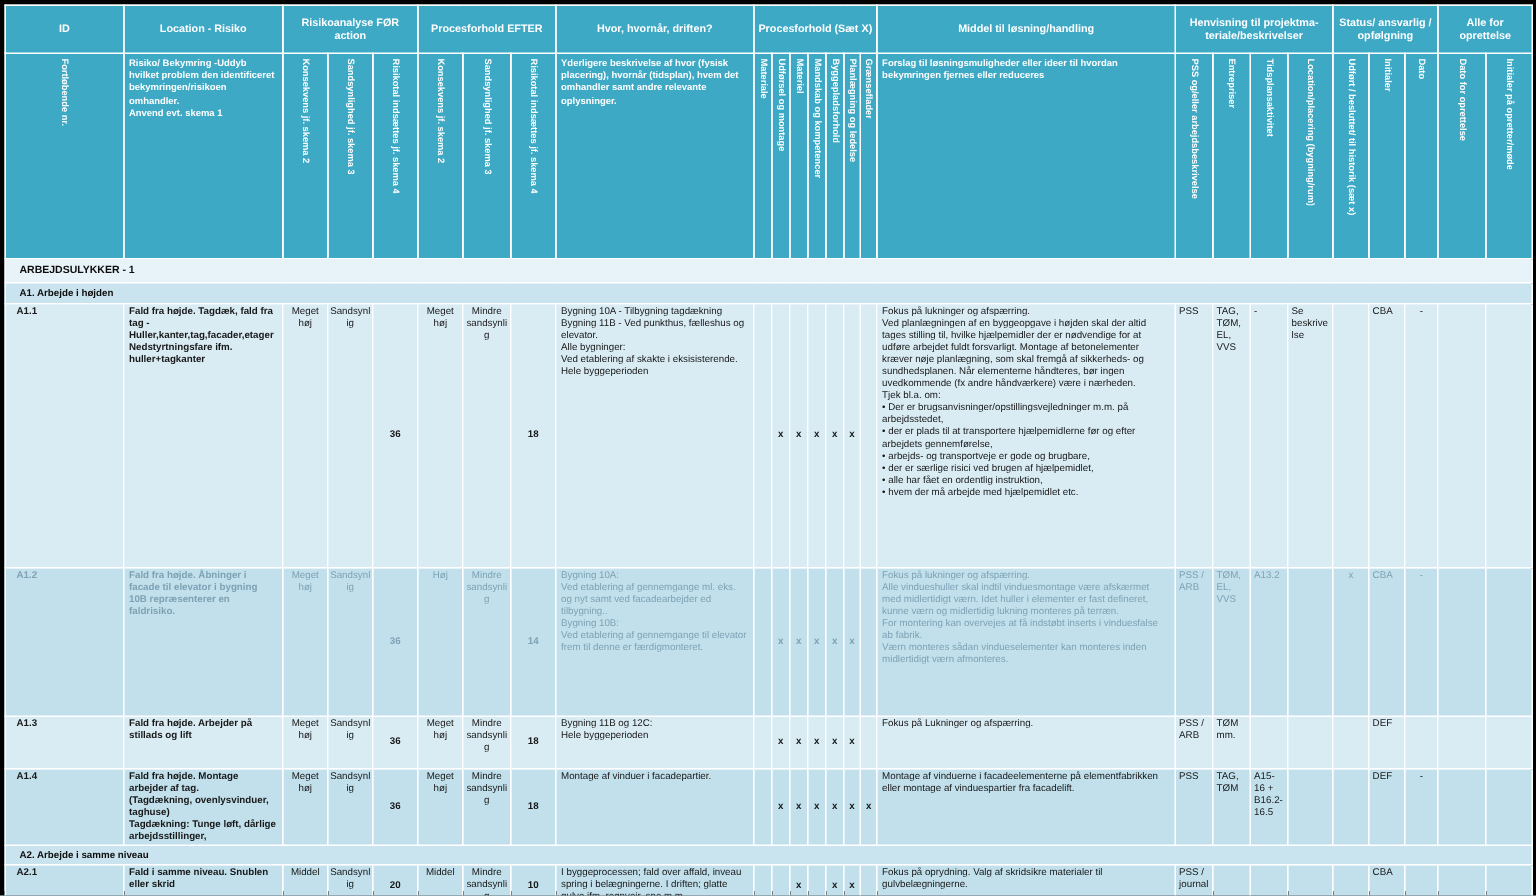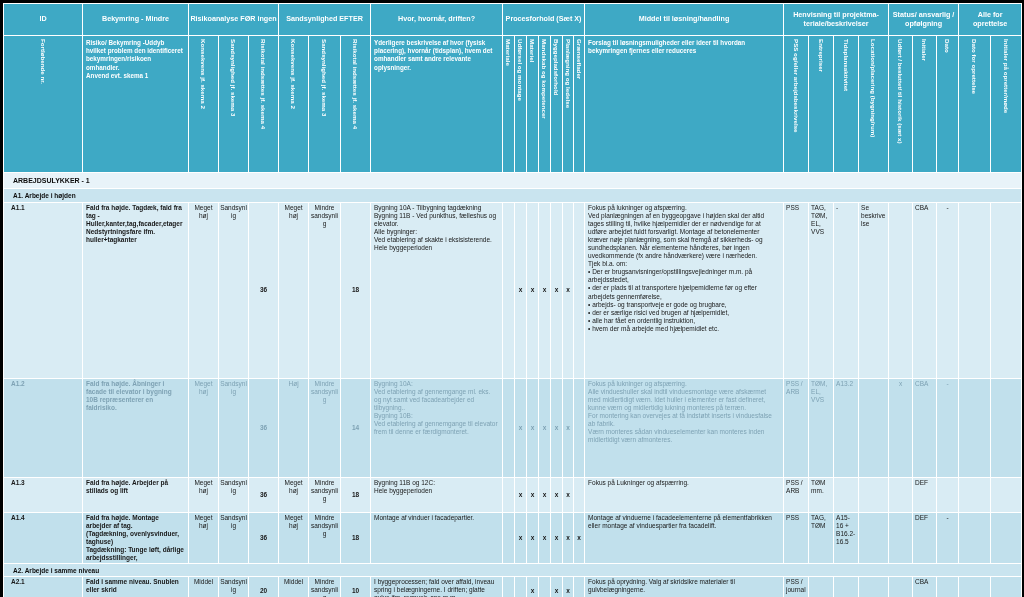--- a/index.html
+++ b/index.html
@@ -67,23 +67,23 @@
         <col style="width:30px">
     <col style="width:24px">
         <col style="width:24px">
         <col style="width:22px">
     <col style="width:32px">
         <col style="width:31px">
   </colgroup>
   <thead>
     <tr class="h-group">
       <th class="gh">ID</th>
-      <th class="gh">Bekymring - Mindre</th>
-      <th class="gh" colspan="3">Risikoanalyse FØR ingen</th>
-      <th class="gh" colspan="3">Sandsynlighed EFTER</th>
+      <th class="gh">Location - Risiko</th>
+      <th class="gh" colspan="3">Risikoanalyse FØR action</th>
+      <th class="gh" colspan="3">Procesforhold EFTER</th>
       <th class="gh">Hvor, hvornår, driften?</th>
       <th class="gh" colspan="7">Procesforhold (Sæt X)</th>
       <th class="gh">Middel til løsning/handling</th>
       <th class="gh" colspan="4">Henvisning til projektma-
 teriale/beskrivelser</th>
       <th class="gh" colspan="3">Status/ ansvarlig /
 opfølgning</th>
       <th class="gh" colspan="2">Alle for
 oprettelse</th>
     </tr>

